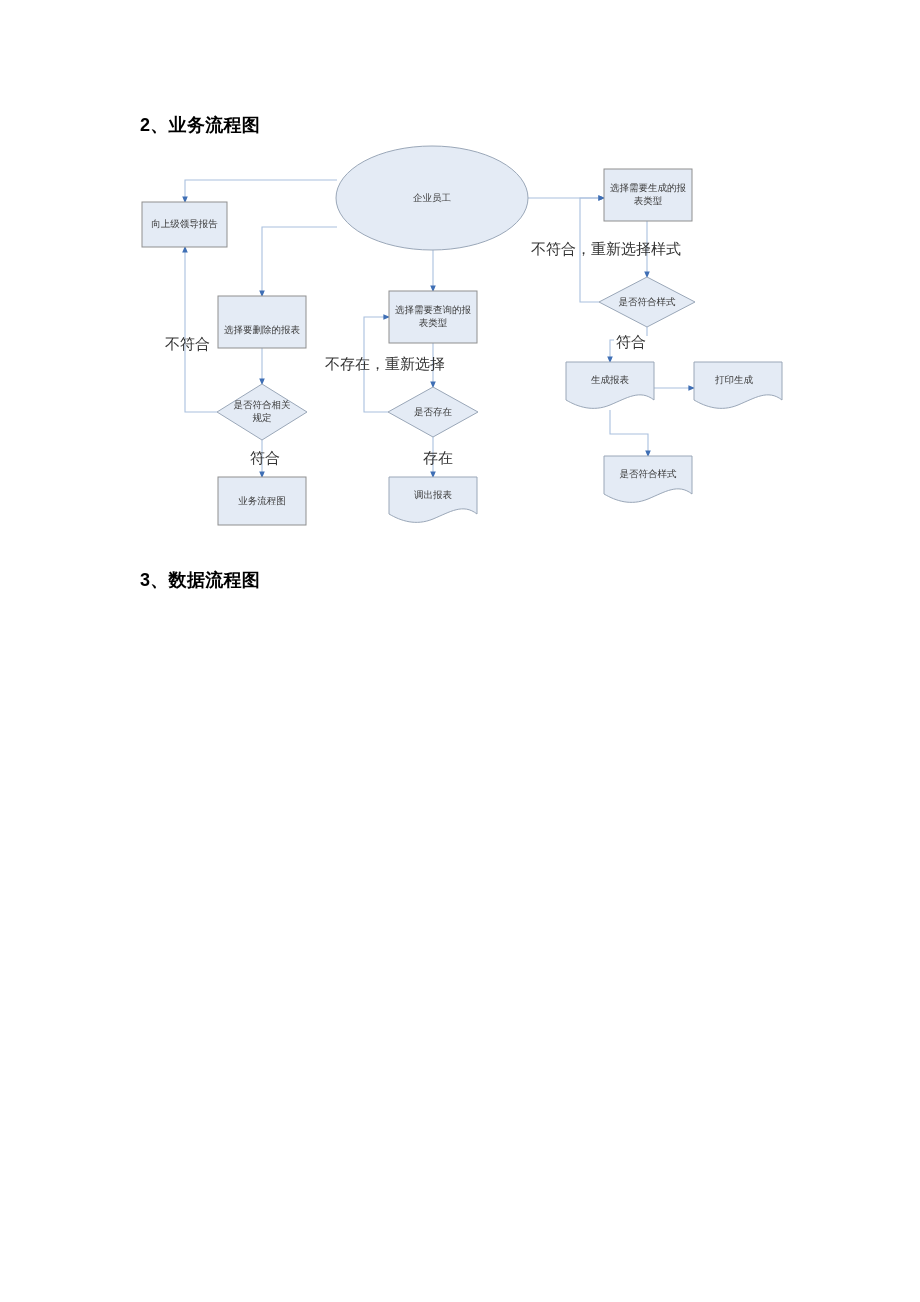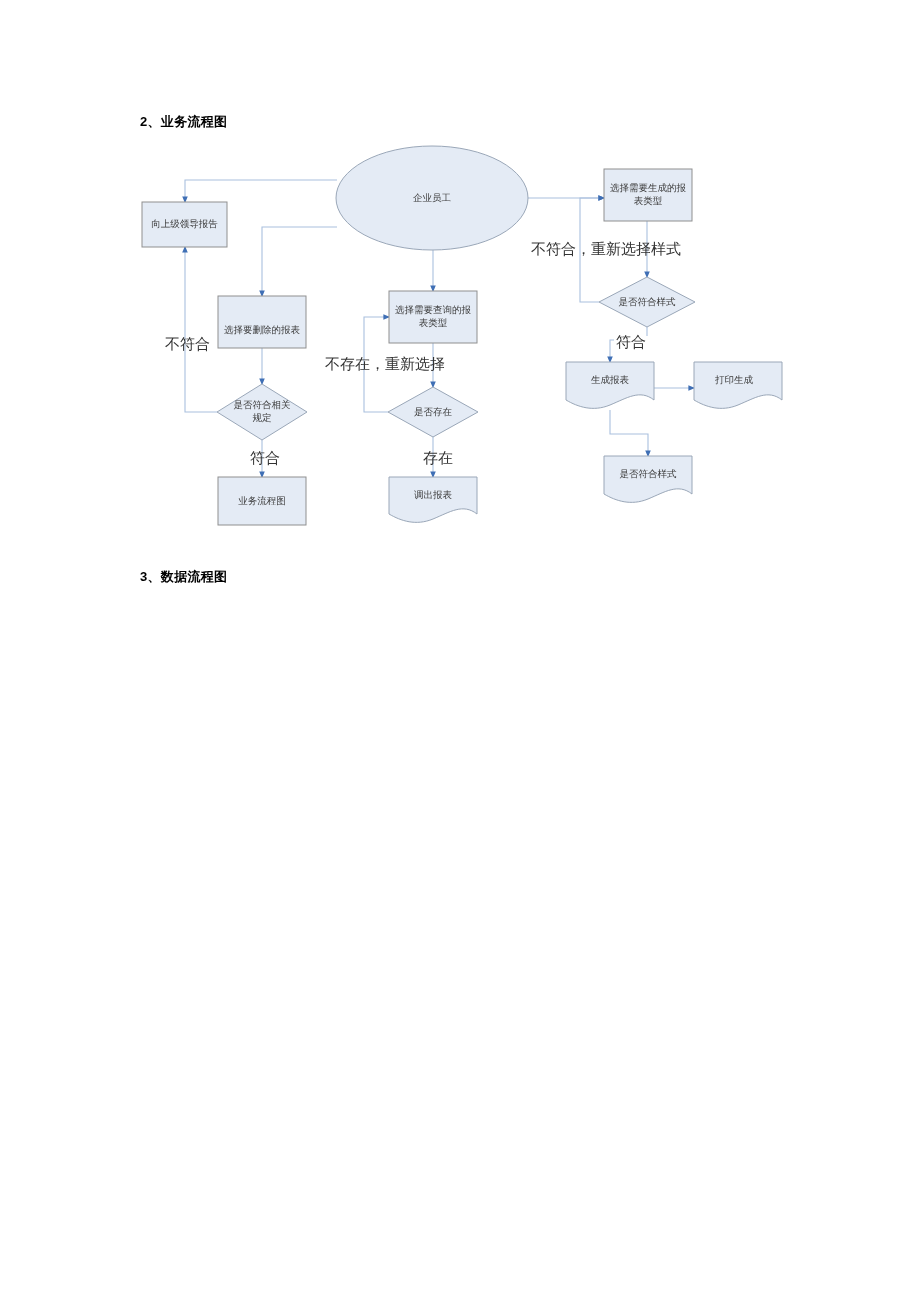--- a/index.html
+++ b/index.html
@@ -18,21 +18,21 @@
     position: absolute;
     inset: 0;
     width: 920px;
     height: 1302px;
     overflow: hidden;
   }
   .heading {
     position: absolute;
     font-family: "Liberation Sans", "DejaVu Sans", sans-serif;
     font-weight: bold;
-    font-size: 13px;
+    font-size: 18px;
     letter-spacing: 0.3px;
     color: #000000;
     white-space: nowrap;
   }
   #heading-business { left: 140px; top: 113px; }
   #heading-data { left: 140px; top: 568px; }
 
   .diagram {
     position: absolute;
     left: 0;

